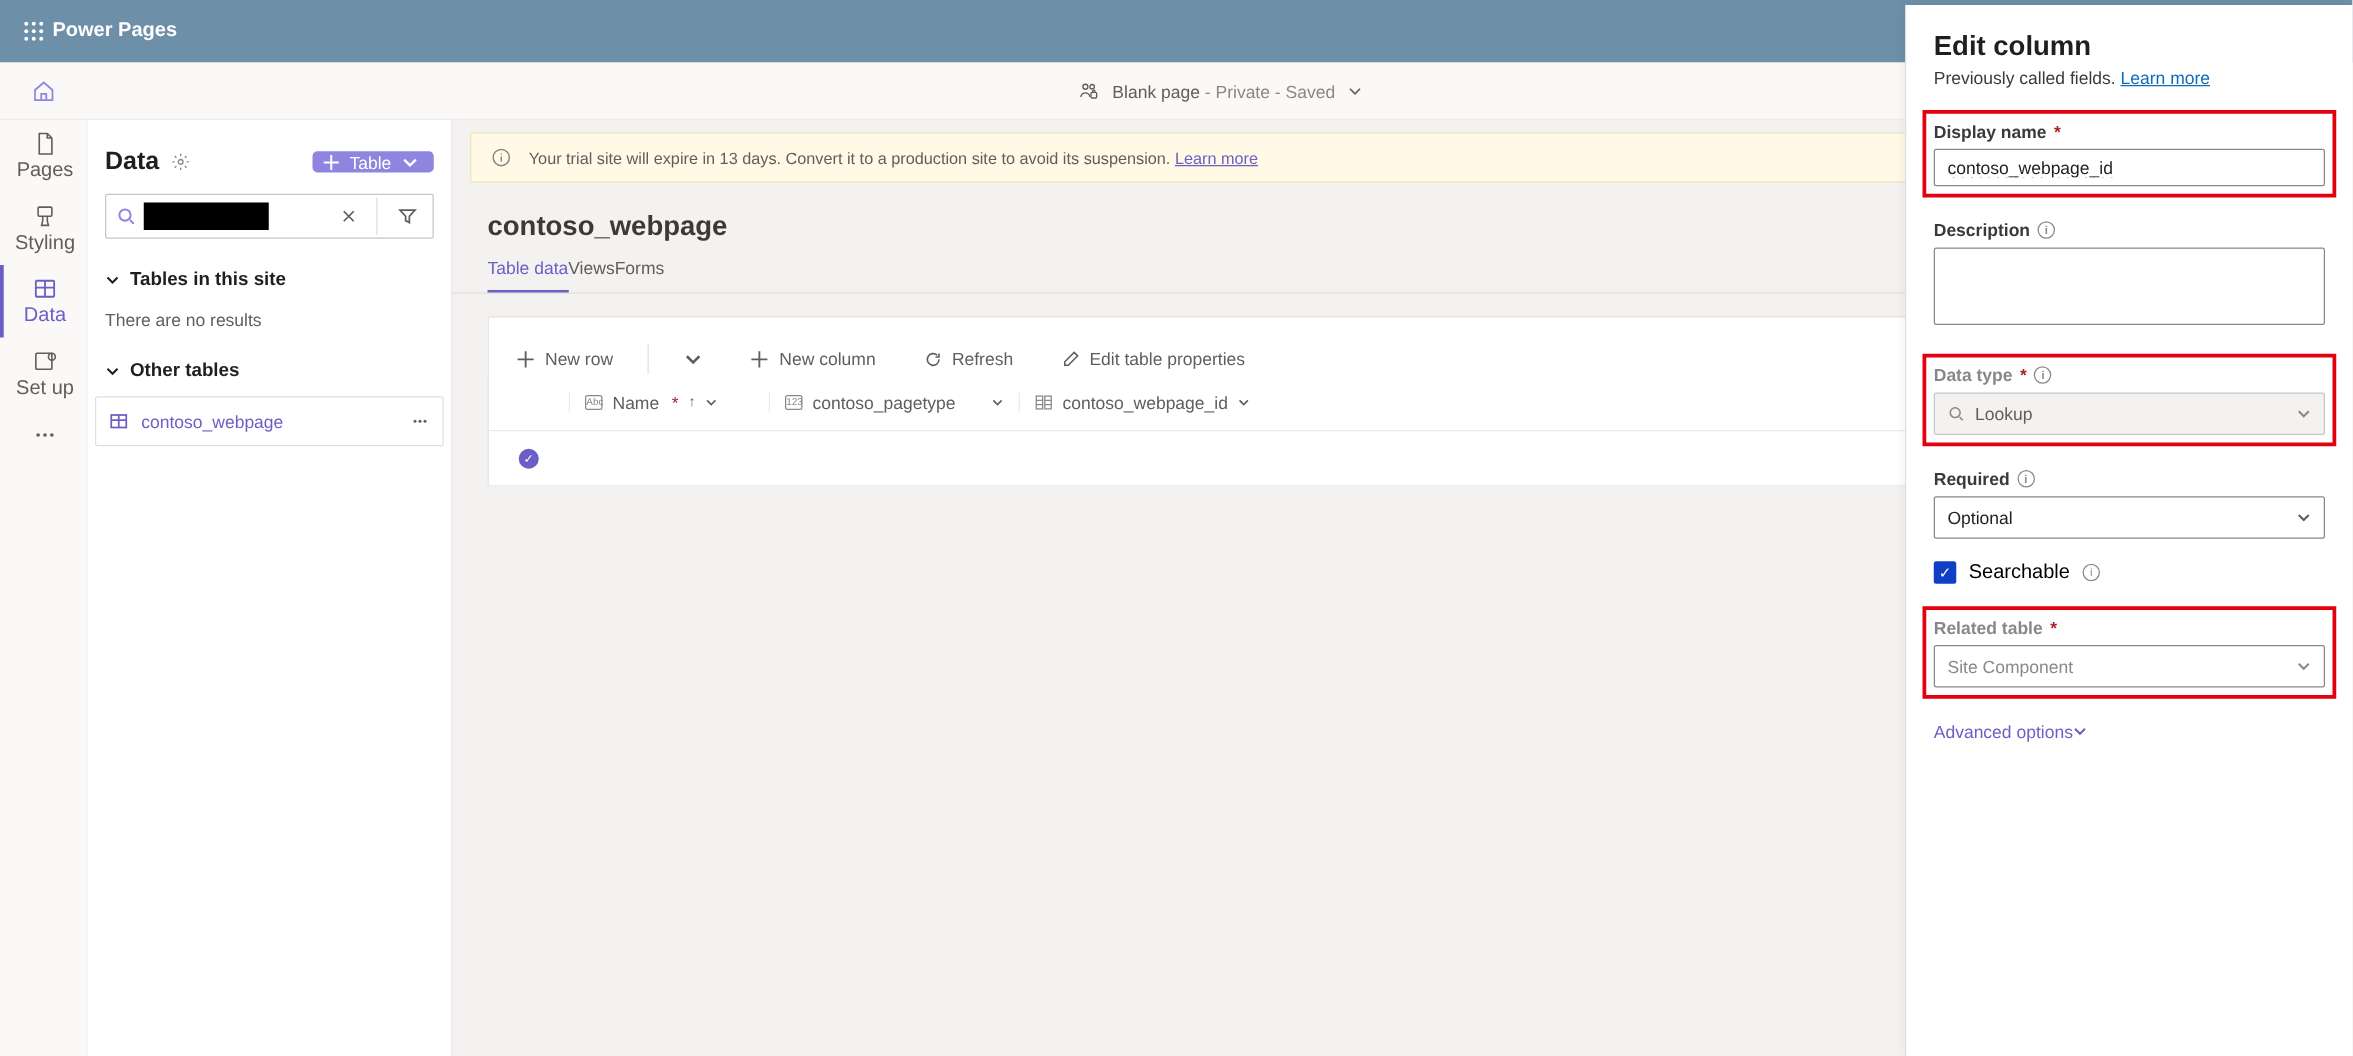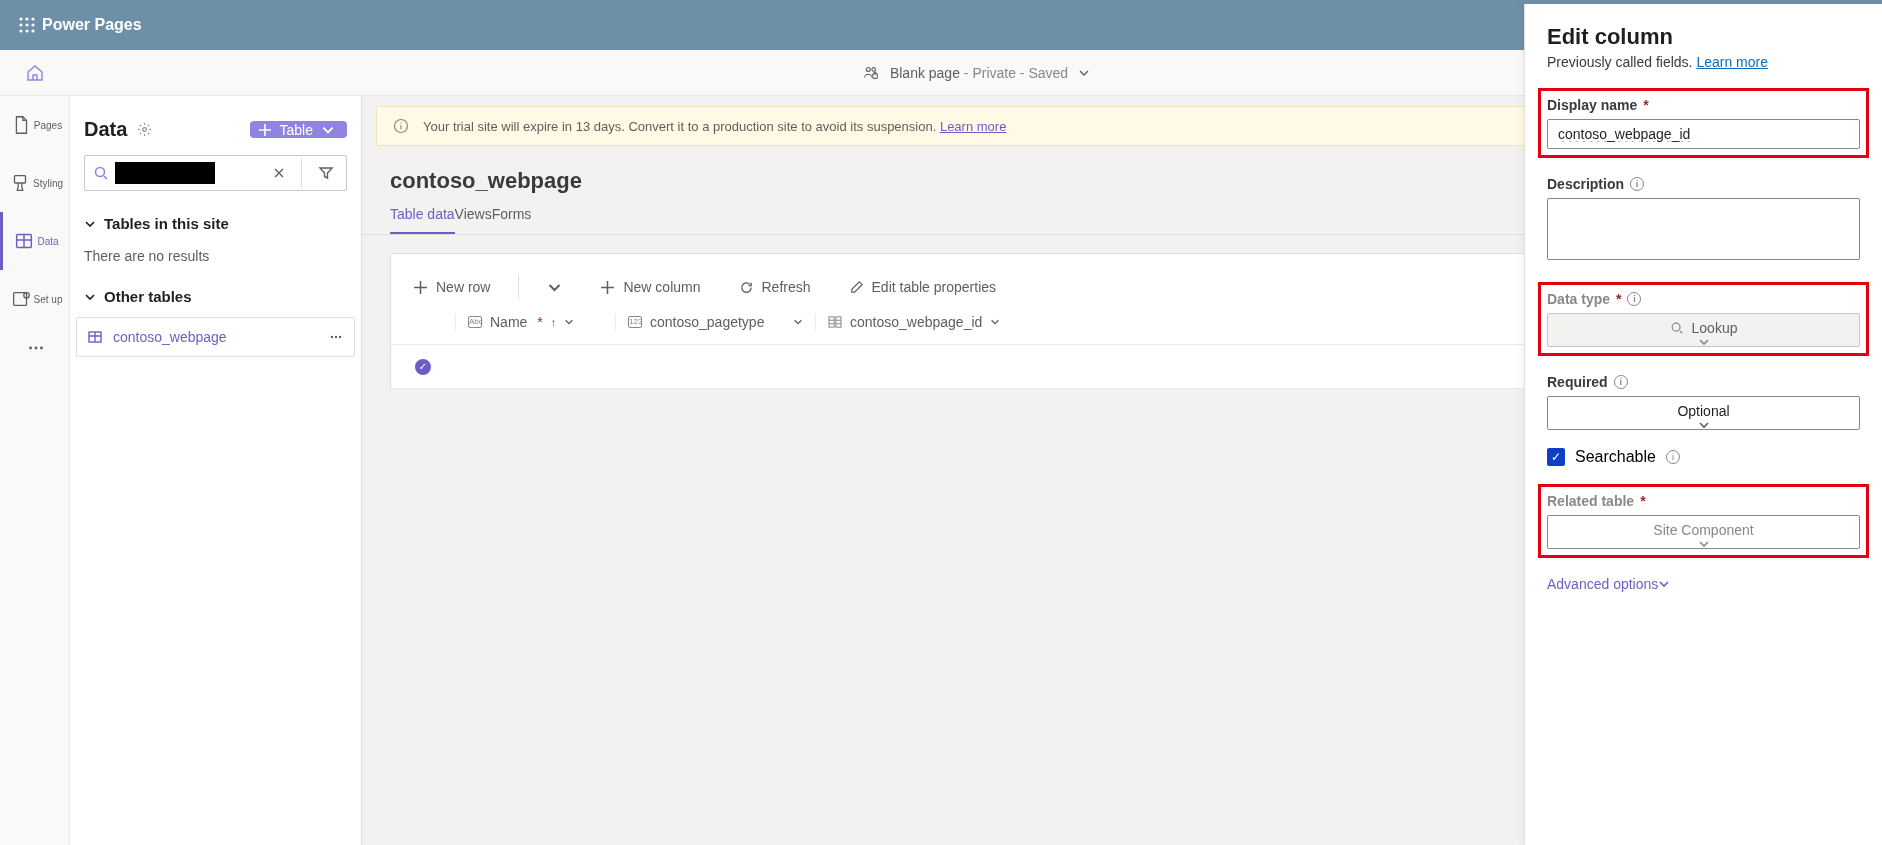--- a/index.html
+++ b/index.html
@@ -15,21 +15,21 @@
     .secondrow { height: 46px; background: #faf9f8; display: flex; align-items: center; border-bottom: 1px solid #edebe9; }
     .home-cell { width: 70px; display: flex; align-items: center; justify-content: center; height: 100%; }
     .blank-page-center { flex: 1; display: flex; align-items: center; justify-content: center; gap: 10px; color: #605e5c; font-size: 14px; }
     .blank-page-center .status-gray { color: #8a8886; }
 
     
     .app { display: flex; height: calc(845px - 50px - 46px); }
 
     
     .rail { width: 70px; background: #faf9f8; border-right: 1px solid #edebe9; display: flex; flex-direction: column; align-items: center; }
-    .rail-item { width: 100%; height: 58px; display: flex; flex-direction: row; align-items: center; justify-content: center; font-size: 10px; color: #605e5c; cursor: pointer; gap: 2px; border-left: 3px solid transparent; }
+    .rail-item { width: 100%; height: 58px; display: flex; flex-direction: column; align-items: center; justify-content: center; font-size: 16px; color: #605e5c; cursor: pointer; gap: 2px; border-left: 3px solid transparent; }
     .rail-item.active { color: #6b5fc7; border-left-color: #6b5fc7; }
     .rail-item svg { width: 22px; height: 22px; }
 
     
     .leftpane { width: 292px; background: #fff; border-right: 1px solid #e1dfdd; padding: 0; display: flex; flex-direction: column; }
     .leftpane-header { display: flex; align-items: center; justify-content: space-between; padding: 22px 14px 14px 14px; }
     .leftpane-title { font-size: 20px; font-weight: 600; color: #201f1e; display: flex; align-items: center; gap: 10px; }
     .gear-small svg { width: 15px; height: 15px; color: #8a8886; }
     .table-btn { background: #8f85e0; color: #fff; border: none; border-radius: 4px; height: 17px; padding: 0 12px 0 8px; display: flex; align-items: center; gap: 8px; font-size: 14px; cursor: pointer; justify-content: space-between; }
     .table-btn svg { width: 14px; height: 14px; }
@@ -90,21 +90,21 @@
     .field-block.hl { border: 3px solid #e3000f; padding: 6px; margin-left: -9px; margin-right: -9px; }
     .field-label { font-size: 14px; font-weight: 600; color: #3b3a39; display: flex; align-items: center; gap: 6px; margin-bottom: 6px; }
     .req-star { color: #a4262c; }
     .muted-label { color: #8a8886; }
     .info-i { width: 14px; height: 14px; border: 1px solid #8a8886; border-radius: 50%; font-size: 9px; line-height: 12px; text-align: center; color: #8a8886; }
 
     .text-input, .select-input, .textarea-input {
       width: 100%; border: 1px solid #8a8886; border-radius: 2px; padding: 6px 10px; font-size: 14px; color: #201f1e; background: #fff;
     }
     .textarea-input { height: 62px; resize: none; }
-    .select-input { display: flex; align-items: center; justify-content: space-between; height: 34px; cursor: pointer; flex-direction: column; }
+    .select-input { display: flex; align-items: center; justify-content: space-between; height: 34px; cursor: pointer; }
     .select-input.disabled { background: #f3f2f1; color: #605e5c; border-color: #c8c6c4; cursor: default; }
     .select-input.readonly { background: #fff; color: #8a8886; }
     .wavy-red { text-decoration: underline wavy #a4262c; text-underline-offset: 2px; }
 
     .check-row { display: flex; align-items: center; gap: 10px; margin-top: 6px; margin-bottom: 18px; }
     .checkbox-on { width: 18px; height: 18px; background: #0f3fc4; border-radius: 2px; display: flex; align-items: center; justify-content: center; color: #fff; font-size: 12px; }
 
     .advanced { display: flex; align-items: center; gap: 0; color: #6b5fc7; font-size: 14px; cursor: pointer; margin-top: 6px; }
 
     

